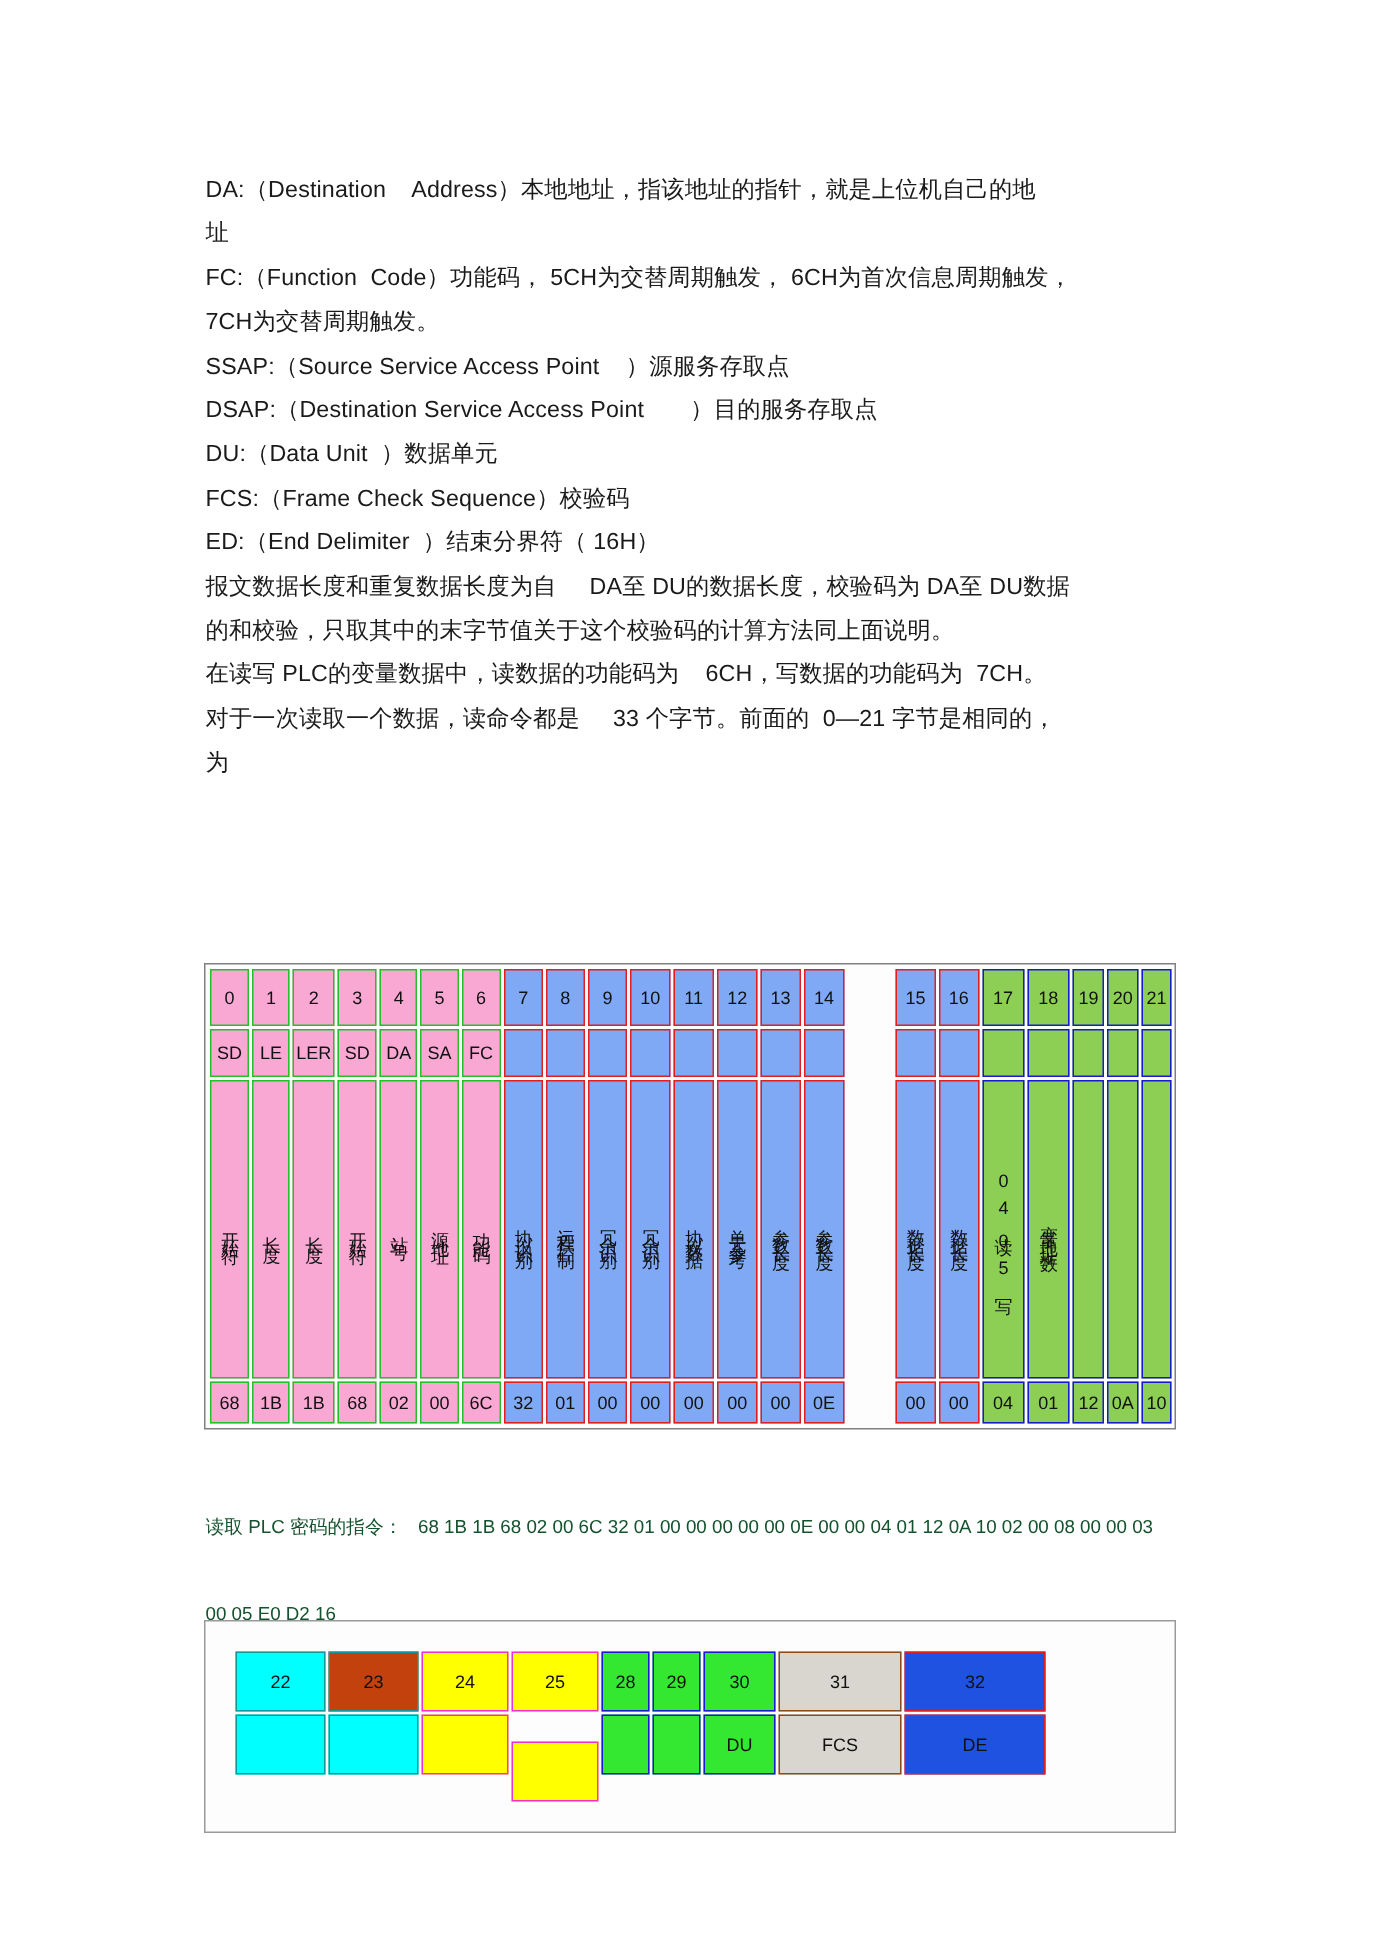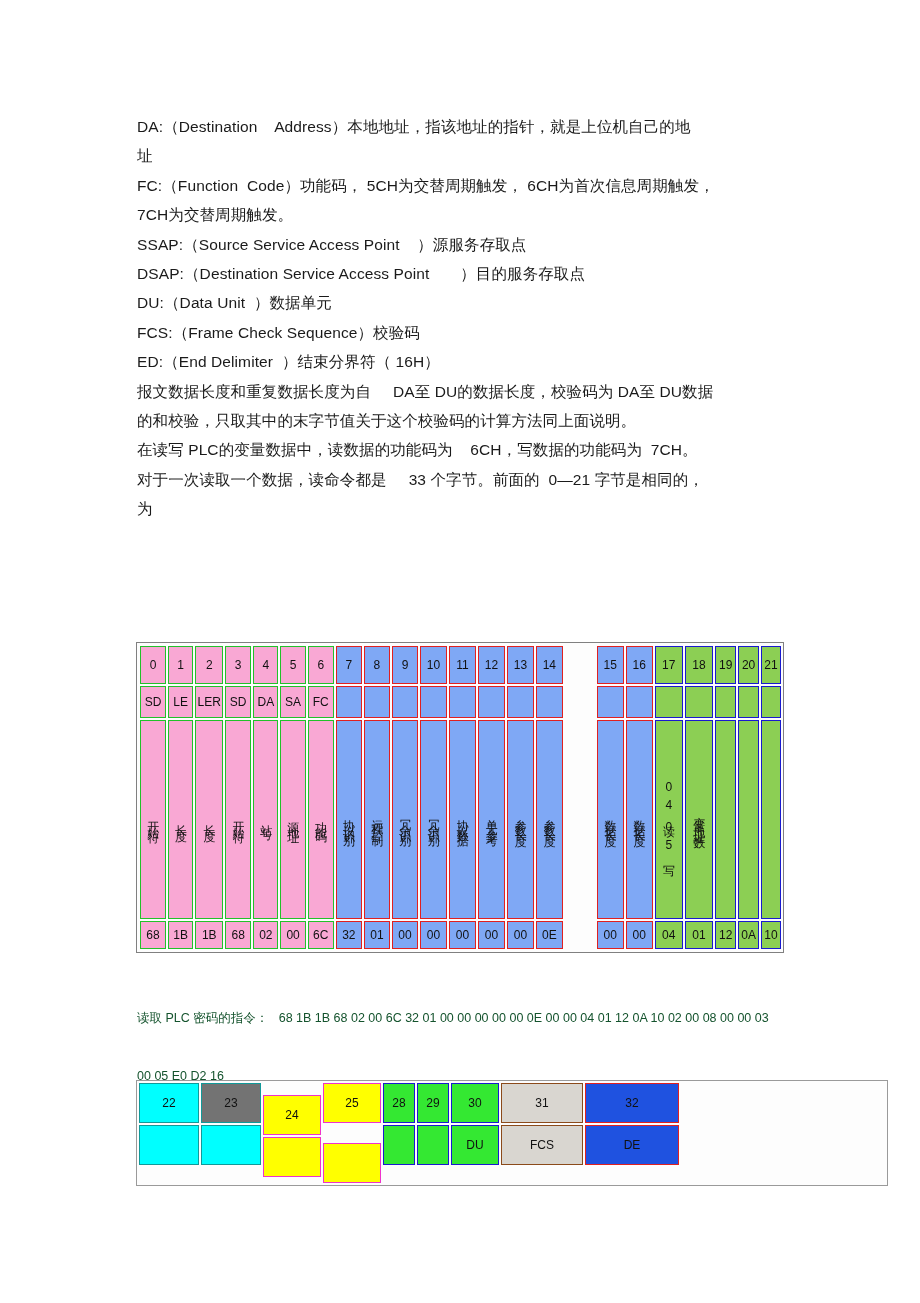--- a/index.html
+++ b/index.html
@@ -99,24 +99,24 @@
     line-height:29px;
     color:#14532d;
     white-space:pre-wrap;
   }
 
   
   .table2-wrap{
     position:absolute;
     left:136px;
     top:1080px;
-    width:752px;
+    width:648px;
     border:1px solid #9a9a9a;
     background:#fdfdfd;
-    padding:2px;
+    padding:20px;
     box-sizing:border-box;
   }
   .grid2{display:flex;align-items:stretch;}
   .col2{
     display:flex;
     flex-direction:column;
     margin-right:2px;
     box-sizing:border-box;
   }
   .col2:last-child{margin-right:0;}
@@ -334,25 +334,25 @@
 
 00 05 E0 D2 16</div>
 
   <div class="table2-wrap">
     <div class="grid2" id="tail-grid">
         <div class="col2" style="width: 60px;">
           <div class="cell2" style="background: rgb(0, 255, 255); border: 1.6px solid rgb(17, 153, 153);">22</div>
           <div class="cell2" style="background: rgb(0, 255, 255); border: 1.6px solid rgb(17, 153, 153);"></div>
         </div>
         <div class="col2" style="width: 60px;">
-          <div class="cell2" style="background: #737373; border: 1.6px solid rgb(17, 153, 153);">23</div>
+          <div class="cell2" style="background: #c2410c; border: 1.6px solid rgb(17, 153, 153);">23</div>
           <div class="cell2" style="background: rgb(0, 255, 255); border: 1.6px solid rgb(17, 153, 153);"></div>
         </div>
         <div class="col2" style="width: 58px;">
-          <div class="cell2" style="background: rgb(255, 255, 0); border: 1.6px solid rgb(238, 51, 204); margin-top: 12px;">24</div>
+          <div class="cell2" style="background: rgb(255, 255, 0); border: 1.6px solid rgb(238, 51, 204);">24</div>
           <div class="cell2" style="background: rgb(255, 255, 0); border: 1.6px solid rgb(238, 51, 204);"></div>
         </div>
         <div class="col2" style="width: 58px; gap: 18px;">
           <div class="cell2" style="background: rgb(255, 255, 0); border: 1.6px solid rgb(238, 51, 204);">25</div>
           <div class="cell2" style="background: rgb(255, 255, 0); border: 1.6px solid rgb(238, 51, 204);"></div>
         </div>
         <div class="col2" style="width: 32px;">
           <div class="cell2" style="background: rgb(52, 232, 50); border: 1.6px solid rgb(25, 25, 207);">28</div>
           <div class="cell2" style="background: rgb(52, 232, 50); border: 1.6px solid rgb(25, 25, 207);"></div>
         </div>

